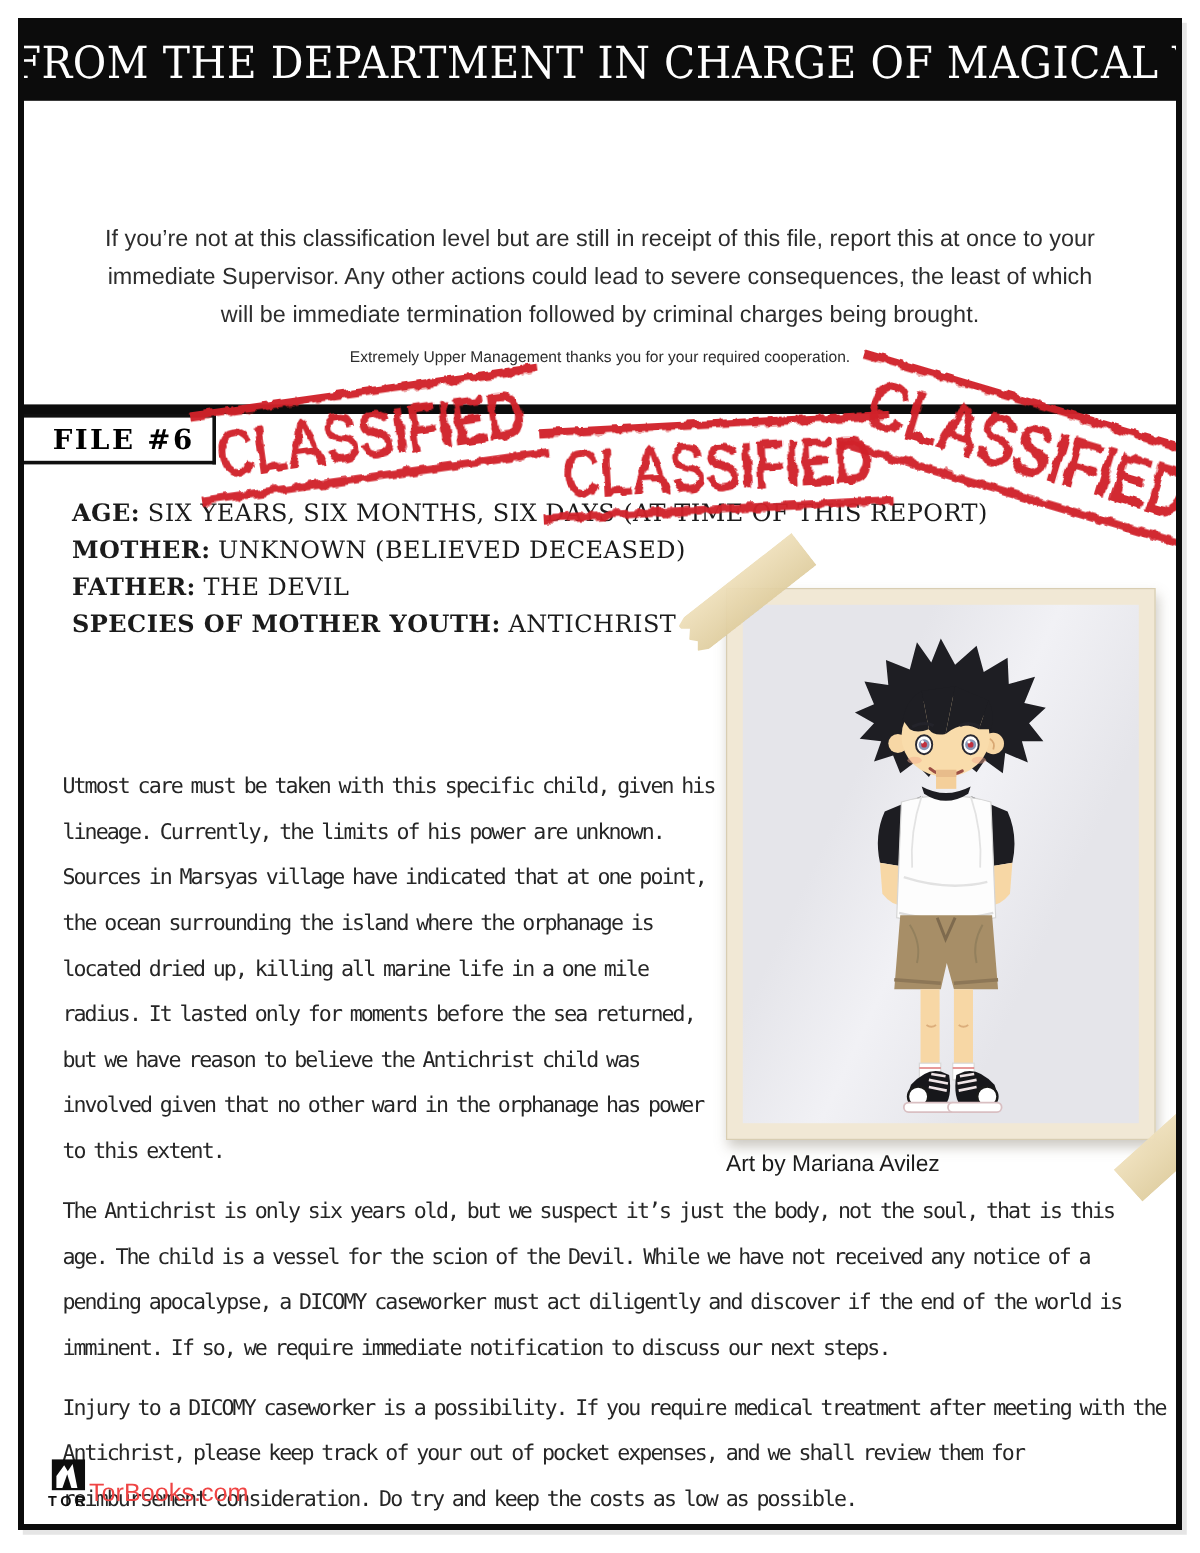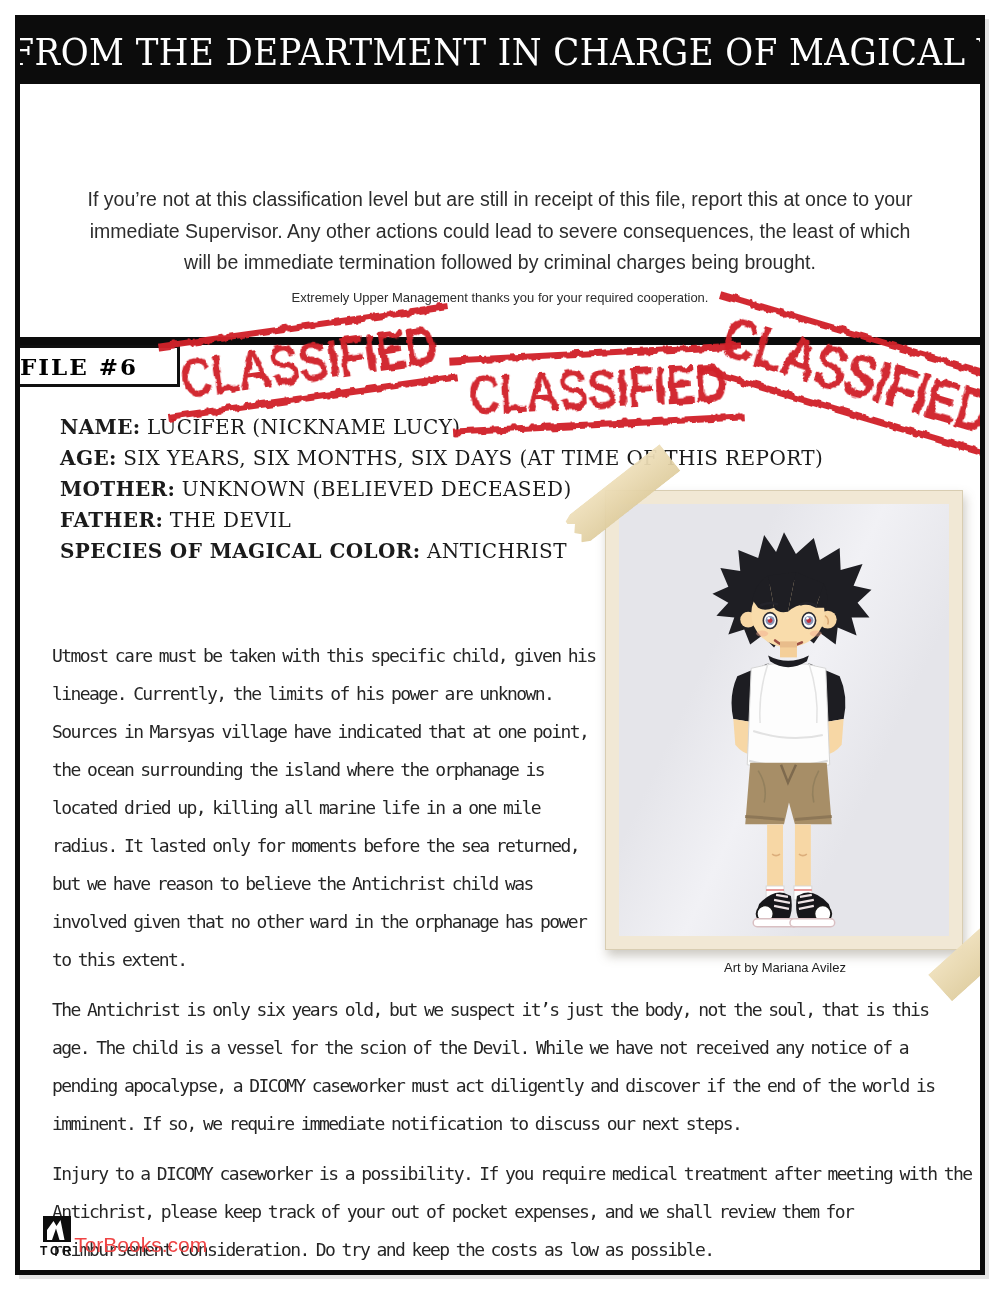--- a/index.html
+++ b/index.html
@@ -22,21 +22,21 @@
 
   .warning { position:absolute; top:164px; left:65px; width:830px; text-align:center;
              font-size:19.5px; line-height:31.5px; color:#2d2d2d; }
   .coop { position:absolute; top:270px; left:0; width:100%; text-align:center;
           font-size:13px; color:#2d2d2d; }
 
   
   .bar { position:absolute; top:317px; left:0; width:100%; height:8px; background:#0c0c0c; }
   .filebox { position:absolute; top:325px; left:0; width:160px; height:42px; background:#fff;
              border:3px solid #101010; border-left:none; display:flex; align-items:center;
-             z-index:2;
+             padding-left:24px; z-index:2;
              font-family:"DejaVu Serif", serif; font-weight:bold; font-size:23px; letter-spacing:2px; }
 
   
   .stamp { position:absolute; z-index:5; display:flex; align-items:center; justify-content:center;
            border-top:7px solid #d1232b; border-bottom:7px solid #d1232b; color:#d1232b;
            filter:url(#rough); opacity:0.96; }
   .stamp span { font-weight:bold; font-size:56px; line-height:1; display:inline-block;
                 transform:scaleX(0.80); letter-spacing:-1px; white-space:nowrap;
                 font-family:"Liberation Sans", sans-serif; }
   .stamp1 { left:142px; top:303px; width:292px; height:78px; transform:rotate(-8deg); }
@@ -58,21 +58,21 @@
   .bodycol p { margin:0 0 12px 0; }
   .photo-spacer { float:right; width:374px; height:338px; }
 
   
   .figure { position:absolute; left:585px; top:470px; width:360px; z-index:3; }
   .card { position:relative; width:358px; height:460px; background:#f1e8d5;
           border:1px solid #d8cdb2; box-shadow:2px 6px 10px rgba(110,100,80,0.35); }
   .photo-inner { position:absolute; left:13px; top:13px; right:13px; bottom:13px;
                  background:linear-gradient(115deg,#e5e5ea 30%,#f1f1f5 50%,#e5e5ea 72%); overflow:hidden; }
   .photo-inner svg { width:100%; height:100%; display:block; }
-  .caption { margin-top:10px; text-align:center; font-size:13px; color:#1c1c1c; }
+  .caption { margin-top:10px; text-align:left; font-size:19px; color:#1c1c1c; }
 
   .tape { position:absolute; background:linear-gradient(180deg, rgba(238,223,186,0.95), rgba(223,205,158,0.92));
           box-shadow:0 1px 3px rgba(0,0,0,0.18); z-index:6; }
   .tape-tl { width:122px; height:34px; left:-44px; top:-12px; transform:rotate(-38deg);
              clip-path:polygon(0 10%, 7% 0, 100% 0, 100% 100%, 7% 100%, 0 86%, 4% 68%, 0 52%, 5% 32%, 0 18%); }
   .tape-br { width:132px; height:36px; left:318px; top:436px; transform:rotate(-42deg);
              clip-path:polygon(0 0, 93% 0, 100% 14%, 96% 30%, 100% 50%, 95% 66%, 100% 84%, 93% 100%, 0 100%); }
 
   
   .footer { position:absolute; left:20px; bottom:12px; display:flex; align-items:flex-end; }
@@ -106,37 +106,33 @@
     </div>
     <div class="stamp stamp2">
       <span>CLASSIFIED</span>
     </div>
     <div class="stamp stamp3">
       <span>CLASSIFIED</span>
     </div>
 
     <div class="subject">
       <div class="row">
-        <span class="lbl">NAME:</span>
-        <span class="val">LUCIFER (NICKNAME LUCY)</span>
-      </div>
-      <div class="row">
         <span class="lbl">AGE:</span>
         <span class="val">SIX YEARS, SIX MONTHS, SIX DAYS (AT TIME OF THIS REPORT)</span>
       </div>
       <div class="row">
         <span class="lbl">MOTHER:</span>
         <span class="val">UNKNOWN (BELIEVED DECEASED)</span>
       </div>
       <div class="row">
         <span class="lbl">FATHER:</span>
         <span class="val">THE DEVIL</span>
       </div>
       <div class="row">
-        <span class="lbl">SPECIES OF MAGICAL COLOR:</span>
+        <span class="lbl">SPECIES OF MOTHER YOUTH:</span>
         <span class="val">ANTICHRIST</span>
       </div>
     </div>
 
     <div class="bodycol">
       <div class="photo-spacer"></div>
       <p>Utmost care must be taken with this specific child, given his lineage. Currently, the limits of his power are unknown. Sources in Marsyas village have indicated that at one point, the ocean surrounding the island where the orphanage is located dried up, killing all marine life in a one mile radius. It lasted only for moments before the sea returned, but we have reason to believe the Antichrist child was involved given that no other ward in the orphanage has power to this extent.</p>
       <p>The Antichrist is only six years old, but we suspect it’s just the body, not the soul, that is this age. The child is a vessel for the scion of the Devil. While we have not received any notice of a pending apocalypse, a DICOMY caseworker must act diligently and discover if the end of the world is imminent. If so, we require immediate notification to discuss our next steps.</p>
       <p>Injury to a DICOMY caseworker is a possibility. If you require medical treatment after meeting with the Antichrist, please keep track of your out of pocket expenses, and we shall review them for reimbursement consideration. Do try and keep the costs as low as possible.</p>
     </div>

